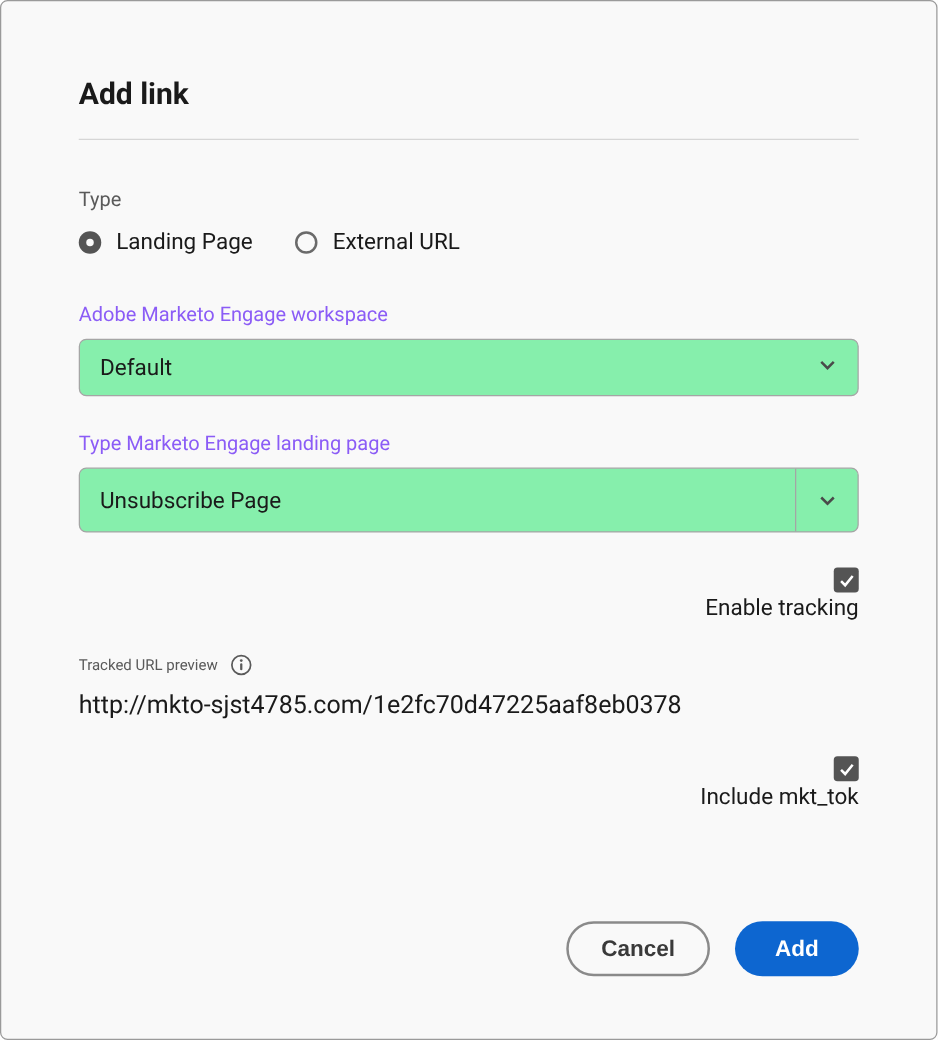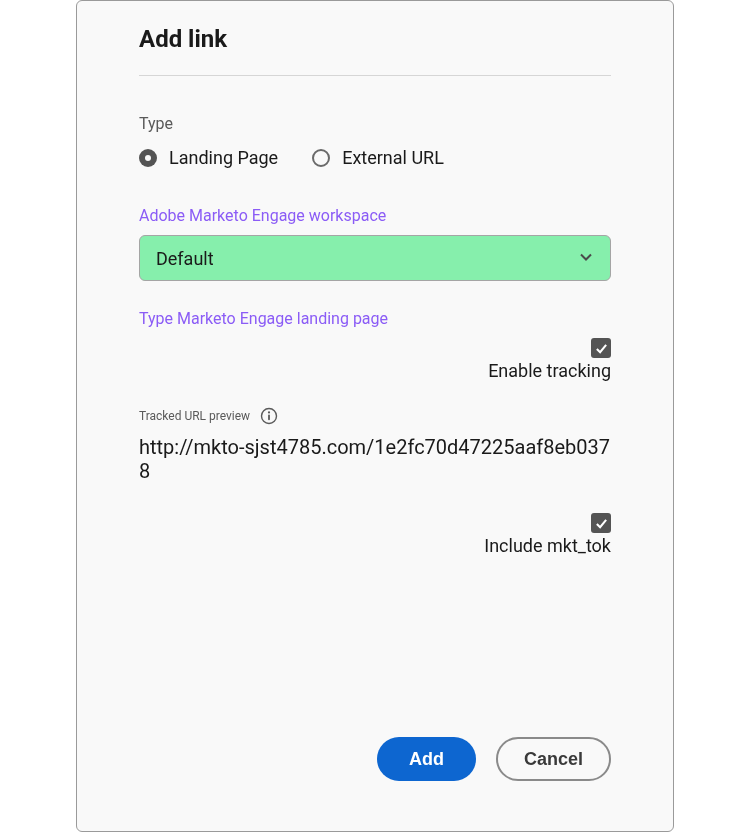--- a/index.html
+++ b/index.html
@@ -4,26 +4,26 @@
   <style>
     * { box-sizing: border-box; margin: 0; padding: 0; }
     body {
       font-family: -apple-system, BlinkMacSystemFont, "Segoe UI", Roboto, Arial, sans-serif;
       background: #fff;
       display: flex;
       align-items: flex-start;
       justify-content: center;
     }
     .dialog {
-      width: 598px;
+      width: 750px;
       height: 832px;
       border: 1px solid #9a9a9a;
       border-radius: 6px;
       background: #f9f9f9;
-      padding: 24px 62px 50px 62px;
+      padding: 60px 62px 50px 62px;
       position: relative;
     }
     .title {
       font-size: 24px;
       font-weight: 700;
       color: #1a1a1a;
       margin-bottom: 22px;
     }
     .divider {
       border: none;
@@ -221,20 +221,28 @@
   <div class="select">
     <span>Default</span>
     <span class="chevron">
       <svg viewBox="0 0 16 16" fill="none" stroke="#4a4a4a" stroke-width="2">
           <polyline points="3,6 8,11 13,6"></polyline>
         </svg>
     </span>
   </div>
 
   <div class="field-label">Type Marketo Engage landing page</div>
+  <div class="select combo">
+    <span>Unsubscribe Page</span>
+    <span class="chevron-box">
+      <svg viewBox="0 0 16 16" fill="none" stroke="#4a4a4a" stroke-width="2">
+          <polyline points="3,6 8,11 13,6"></polyline>
+        </svg>
+    </span>
+  </div>
 
   <div class="checkbox-row">
     <div class="checkbox">
       <svg viewBox="0 0 14 14">
           <polyline points="2,7.5 5.5,11 12,3" fill="none" stroke="#fff" stroke-width="2.2"></polyline>
         </svg>
     </div>
     <span class="checkbox-label">Enable tracking</span>
   </div>
 
@@ -253,16 +261,16 @@
   <div class="checkbox-row">
     <div class="checkbox">
       <svg viewBox="0 0 14 14">
           <polyline points="2,7.5 5.5,11 12,3" fill="none" stroke="#fff" stroke-width="2.2"></polyline>
         </svg>
     </div>
     <span class="checkbox-label">Include mkt_tok</span>
   </div>
 
   <div class="footer">
+    <button class="btn btn-secondary">Cancel</button>
     <button class="btn btn-primary">Add</button>
-    <button class="btn btn-secondary">Cancel</button>
   </div>
 </div>
 
 </body></html>

